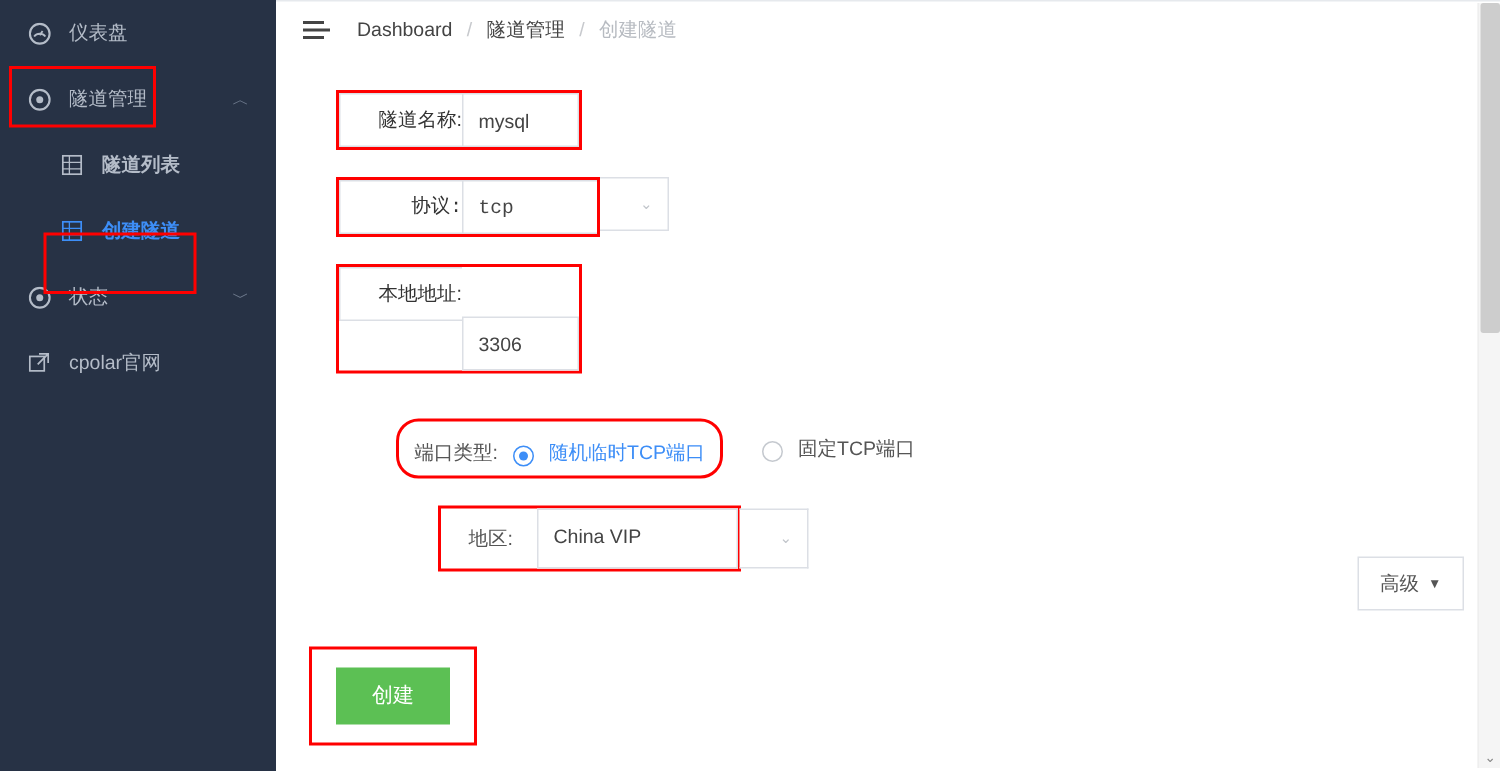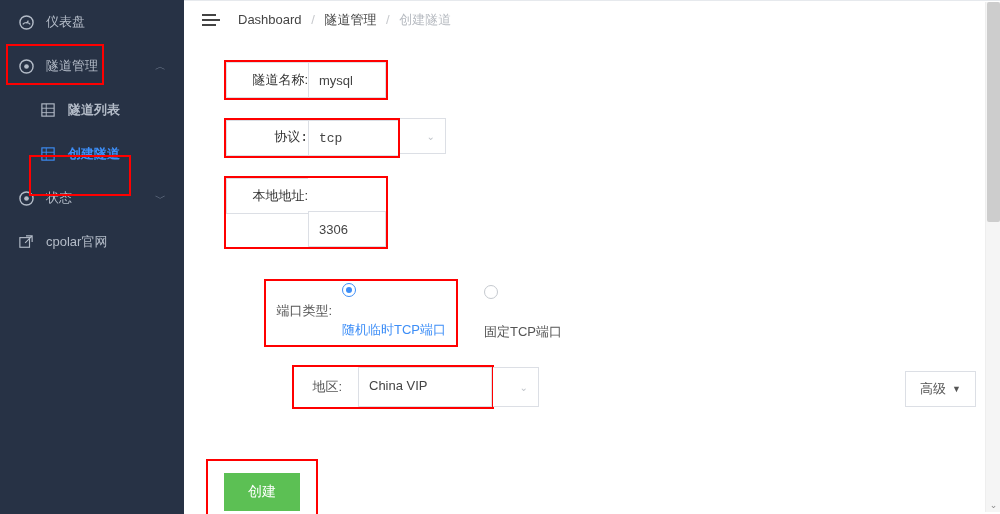--- a/index.html
+++ b/index.html
@@ -36,21 +36,21 @@
     .form-label { width: 72px; text-align: right; color: #333; font-size: 13px; padding-right: 0; border: 1px solid #dcdfe5; border-right: none; height: 36px; line-height: 34px; background: #fff; }
     .form-input { height: 36px; border: 1px solid #dcdfe5; padding: 0 10px; font-size: 13px; color: #444; outline: none; }
     .form-select { height: 36px; border: 1px solid #dcdfe5; padding: 0 10px; font-size: 13px; color: #444; display: flex; align-items: center; justify-content: space-between; background: #fff; }
     .select-arrow { color: #c0c4ca; font-size: 10px; margin-left: 12px; }
     
     .row-name .form-label { width: 82px; }
     .row-proto .form-label { width: 82px; }
     .row-addr .form-label { width: 82px; }
     .row-region .form-label { width: 42px; border: none; font-weight: normal; color: #555; }
     .row-port .form-label { width: 60px; border: none; color: #555; }
-    .radio-opt { display: flex; align-items: flex-start; gap: 24px; font-size: 13px; flex-direction: column; }
+    .radio-opt { display: flex; align-items: flex-end; gap: 10px; font-size: 13px; }
     .radio-circle { width: 14px; height: 14px; border-radius: 50%; border: 1px solid #c5c9cf; display: inline-flex; align-items: center; justify-content: center; }
     .radio-circle.checked { border-color: #3d8ef7; }
     .radio-circle.checked::after { content: ""; width: 6px; height: 6px; border-radius: 50%; background: #3d8ef7; }
     .radio-opt.selected { color: #3d8ef7; }
     
     .advanced-btn { position: absolute; right: 24px; top: 370px; border: 1px solid #dcdfe5; padding: 8px 14px; background: #fff; color: #555; font-size: 13px; display: flex; align-items: center; gap: 6px; cursor: pointer; }
     
     .submit-wrap { margin-top: 30px; }
     .submit-btn { background: #5cc054; color: #fff; border: none; padding: 10px 24px; font-size: 14px; cursor: pointer; }
     
@@ -182,21 +182,21 @@
     </div>
 
     <div class="form-row row-addr">
       <span class="red-box" style="display:flex;">
         <span class="form-label">本地地址:</span>
         <input class="form-input" style="width: 78px; margin-top: 33px;" value="3306">
       </span>
     </div>
 
     <div class="form-row row-port" style="margin-left:40px; margin-top:30px;">
-      <span class="red-box" style="display:flex; align-items:center; padding:2px 10px 6px 6px;">
+      <span class="red-box" style="display:flex; align-items:center; padding:12px 10px 6px 6px;border-radius:15px;">
         <span class="form-label" style="height:auto; line-height:normal;">端口类型:</span>
         <div class="radio-opt selected" style="margin-left:10px;">
           <span class="radio-circle checked"></span>
           <span>随机临时TCP端口</span>
         </div>
       </span>
       <div class="radio-opt" style="margin-left:26px; color:#555;">
         <span class="radio-circle"></span>
         <span>固定TCP端口</span>
       </div>

